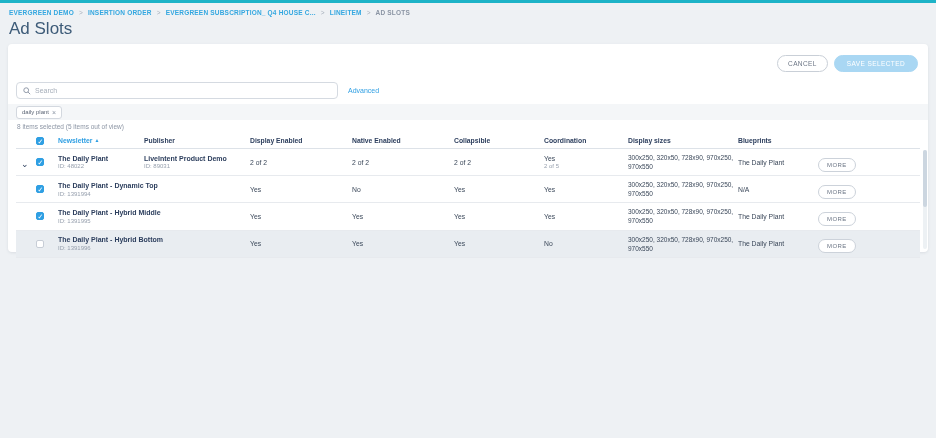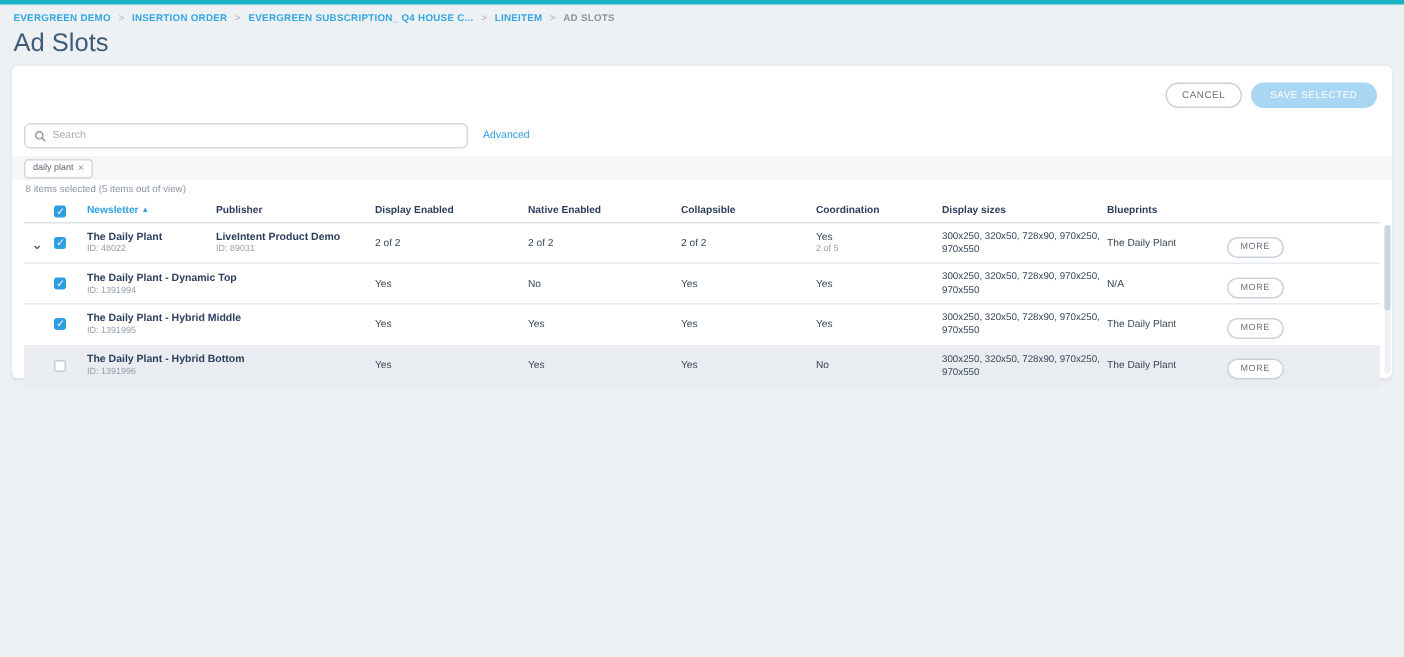--- a/index.html
+++ b/index.html
@@ -21,21 +21,21 @@
 
   
   .card { position:absolute; left:8px; right:8px; top:44px; height:208px; background:#fff; border-radius:4px; box-shadow:0 1px 3px rgba(40,60,80,.10); }
 
   .card-actions { position:absolute; top:11px; right:10px; display:flex; align-items:center; }
   .btn { font-family:inherit; font-size:6.5px; letter-spacing:.4px; border-radius:9px; cursor:pointer; }
   .btn-cancel { background:#fff; border:1px solid #c9cfd7; color:#6b7585; padding:4px 10px; }
   .btn-save { background:#a9d7f3; border:1px solid #a9d7f3; color:#fff; padding:4px 12px; margin-left:6px; }
 
   .search-row { position:absolute; top:38px; left:8px; display:flex; align-items:center; }
-  .search-box { width:296px; height:17px; border:1px solid #d5dae1; border-radius:4px; background:#fff; display:flex; align-items:center; padding:0 6px; }
+  .search-box { width:322px; height:17px; border:1px solid #d5dae1; border-radius:4px; background:#fff; display:flex; align-items:center; padding:0 6px; }
   .search-box svg { flex:0 0 auto; margin-right:4px; }
   .search-box input { border:none; outline:none; width:100%; font-family:inherit; font-size:7px; color:#444c5a; background:transparent; }
   .search-box input::placeholder { color:#a6aeb9; }
   .advanced { margin-left:10px; font-size:7px; color:#2f9fe3; text-decoration:none; cursor:pointer; }
 
   .chip-strip { position:absolute; top:60px; left:0; right:0; height:16px; background:#f4f6f8; display:flex; align-items:center; padding-left:8px; }
   .chip { display:inline-flex; align-items:center; gap:3px; background:#fff; border:1px solid #d3d8df; border-radius:3px; font-size:6px; color:#5c6575; padding:2px 5px; cursor:pointer; }
   .chip-x { color:#8a94a3; font-size:7px; line-height:1; cursor:pointer; }
 
   .summary { position:absolute; top:79px; left:9px; font-size:6.5px; color:#8d96a5; }

